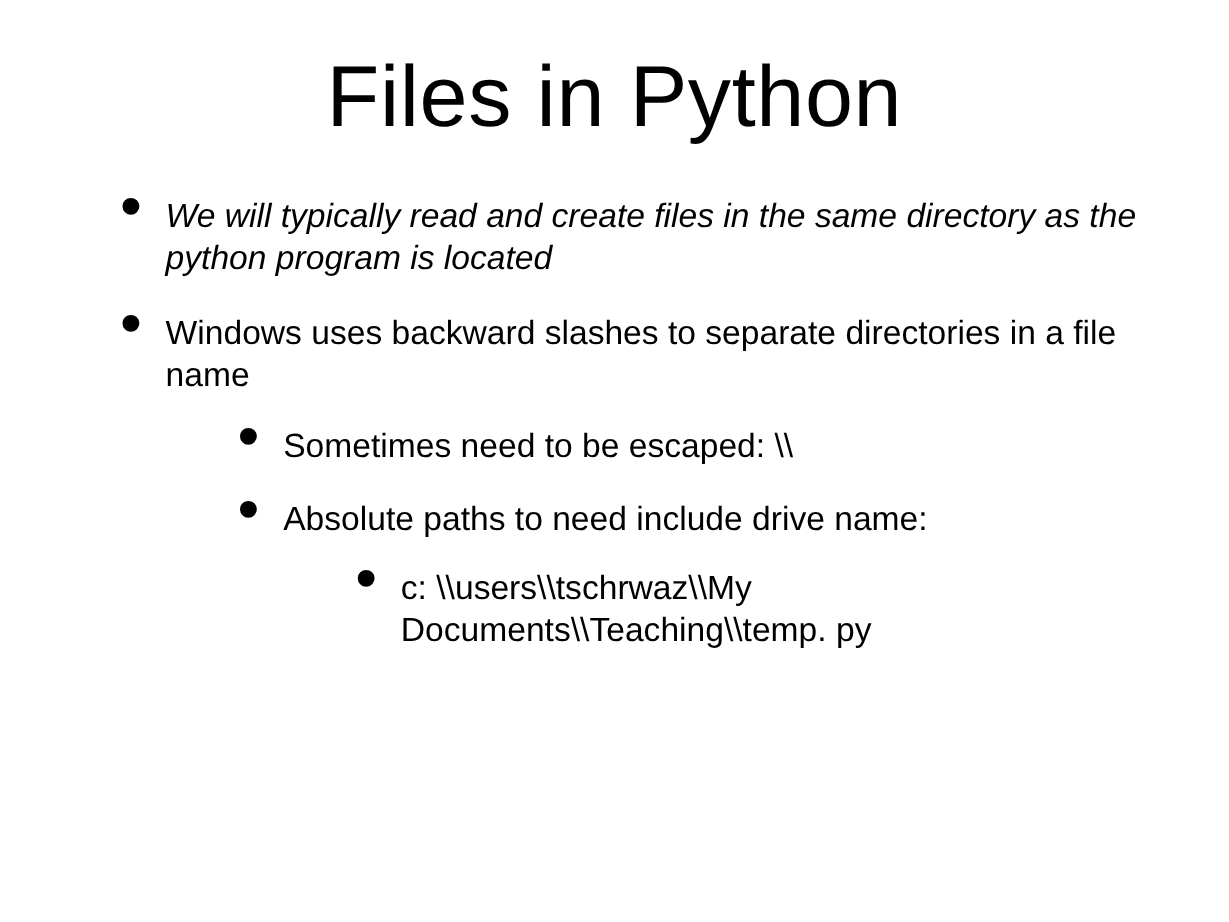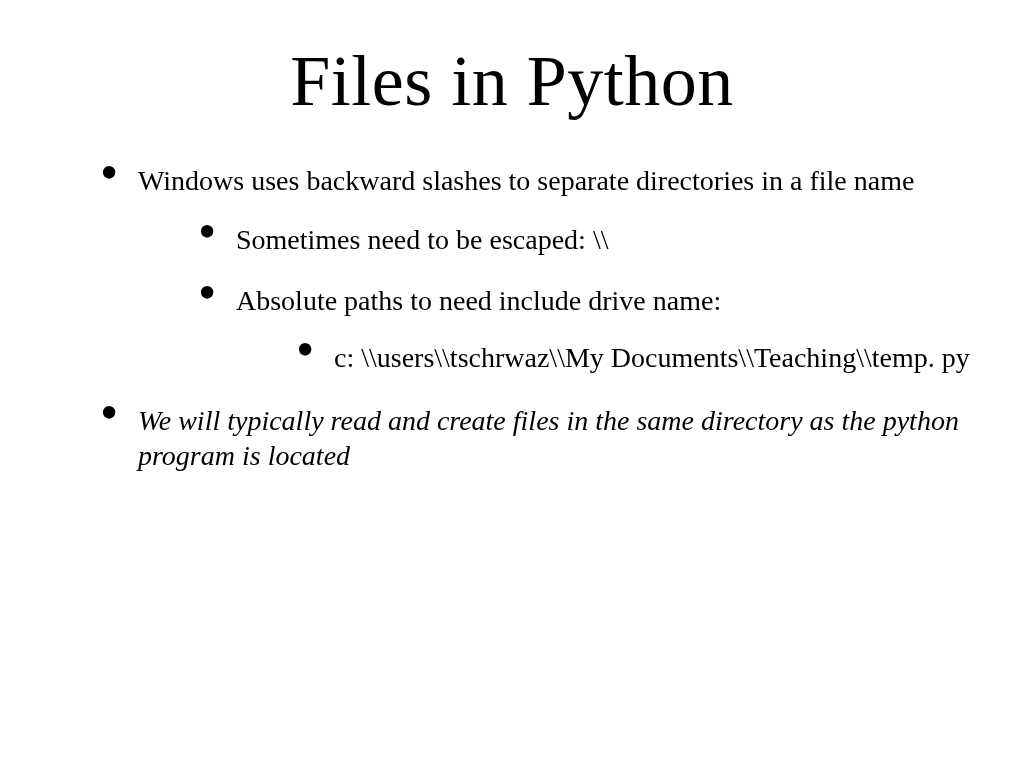--- a/index.html
+++ b/index.html
@@ -1,49 +1,49 @@
 <!DOCTYPE html>
 <html><head>
 <meta charset="utf-8">
 <style>
   * { margin: 0; padding: 0; box-sizing: border-box; }
   html, body { width: 1024px; height: 768px; background: #fff; font-family: Arial, Helvetica, sans-serif; color: #000; }
-  .slide { width: 1024px; height: 768px; padding: 30px 40px 40px 40px; font-family: Liberation Serif, serif; }
+  .slide { width: 1024px; height: 768px; padding: 30px 40px 40px 40px; }
   .title { font-size: 72px; text-align: center; font-weight: 400; margin-top: 10px; margin-bottom: 40px; letter-spacing: 0.5px; }
   ul { list-style: none; }
   .lvl1 { padding-left: 60px; }
   .lvl1 > li { position: relative; font-size: 28px; line-height: 1.25; margin-bottom: 28px; padding-left: 38px; }
   .lvl1 > li::before { content: "•"; position: absolute; left: 0; top: -16px; font-size: 52px; line-height: 1; }
   .lvl2 { padding-left: 60px; margin-top: 24px; }
   .lvl2 > li { position: relative; font-size: 28px; line-height: 1.25; margin-bottom: 26px; padding-left: 38px; }
   .lvl2 > li::before { content: "•"; position: absolute; left: 0; top: -16px; font-size: 52px; line-height: 1; }
   .lvl3 { padding-left: 60px; margin-top: 22px; }
   .lvl3 > li { position: relative; font-size: 28px; line-height: 1.25; margin-bottom: 22px; padding-left: 38px; }
   .lvl3 > li::before { content: "•"; position: absolute; left: 0; top: -16px; font-size: 52px; line-height: 1; }
   .italic { font-style: italic; }
 </style>
 </head>
 <body>
 
 <div class="slide">
   <h1 class="title">Files in Python</h1>
   <ul class="lvl1">
     <li>
+      <span class="italic">We will typically read and create files in the same directory as the python program is located</span>
+    </li>
+    <li>
       <span>Windows uses backward slashes to separate directories in a file name</span>
       <ul class="lvl2">
         <li>
           <span>Sometimes need to be escaped: \\</span>
         </li>
         <li>
           <span>Absolute paths to need include drive name:</span>
           <ul class="lvl3">
             <li>
               <span>c: \\users\\tschrwaz\\My Documents\\Teaching\\temp. py</span>
             </li>
           </ul>
         </li>
       </ul>
     </li>
-    <li>
-      <span class="italic">We will typically read and create files in the same directory as the python program is located</span>
-    </li>
   </ul>
 </div>
 
 </body></html>

